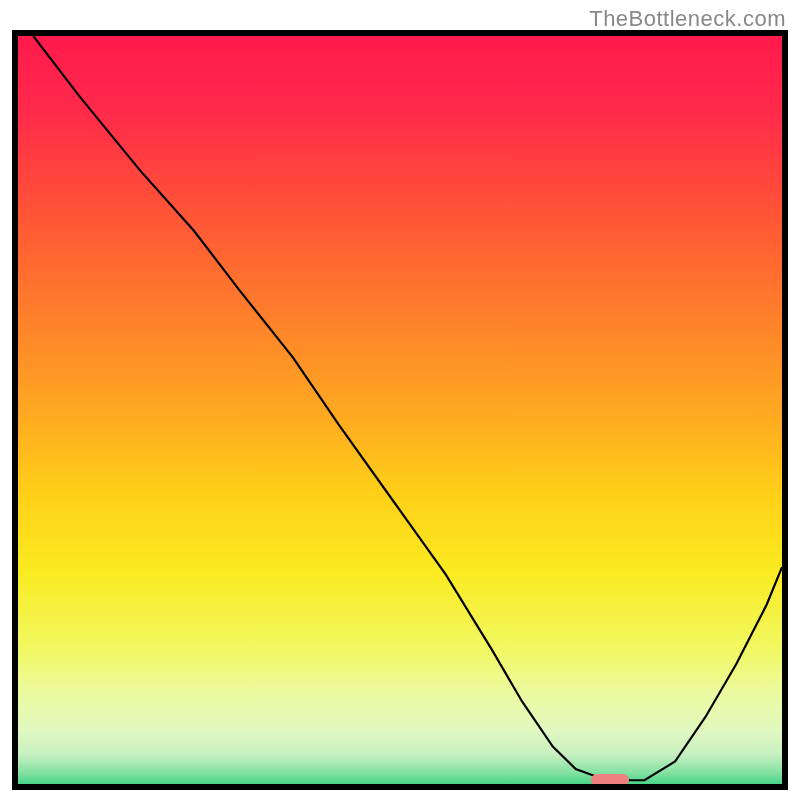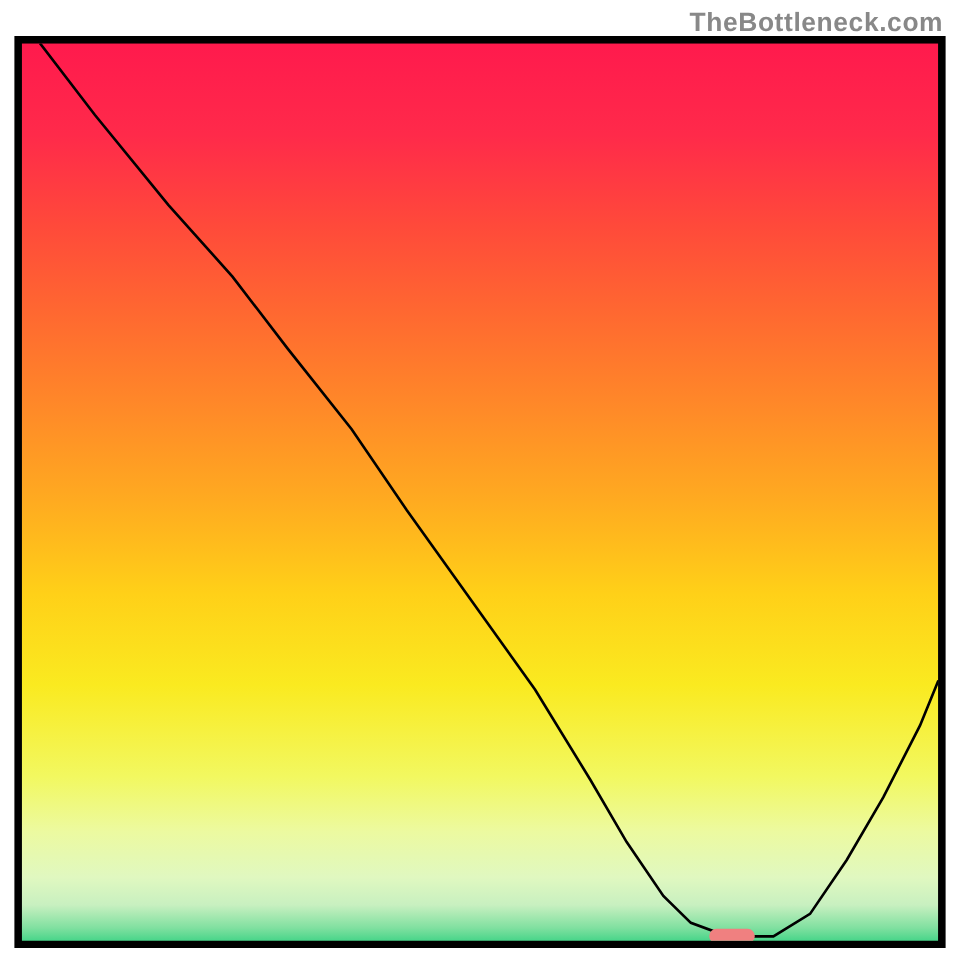--- a/index.html
+++ b/index.html
@@ -9,21 +9,21 @@
     height: 800px;
     position: relative;
     background: #fff;
   }
   .attribution {
     position: absolute;
     top: 6px;
     right: 14px;
     font-family: Arial, Helvetica, sans-serif;
     font-size: 22px;
-    font-weight: bold;
+    font-weight: normal;
     color: #888;
     letter-spacing: 0.5px;
   }
   .chart-container {
     position: absolute;
     top: 30px;
     left: 12px;
     width: 776px;
     height: 760px;
     background: #000;

